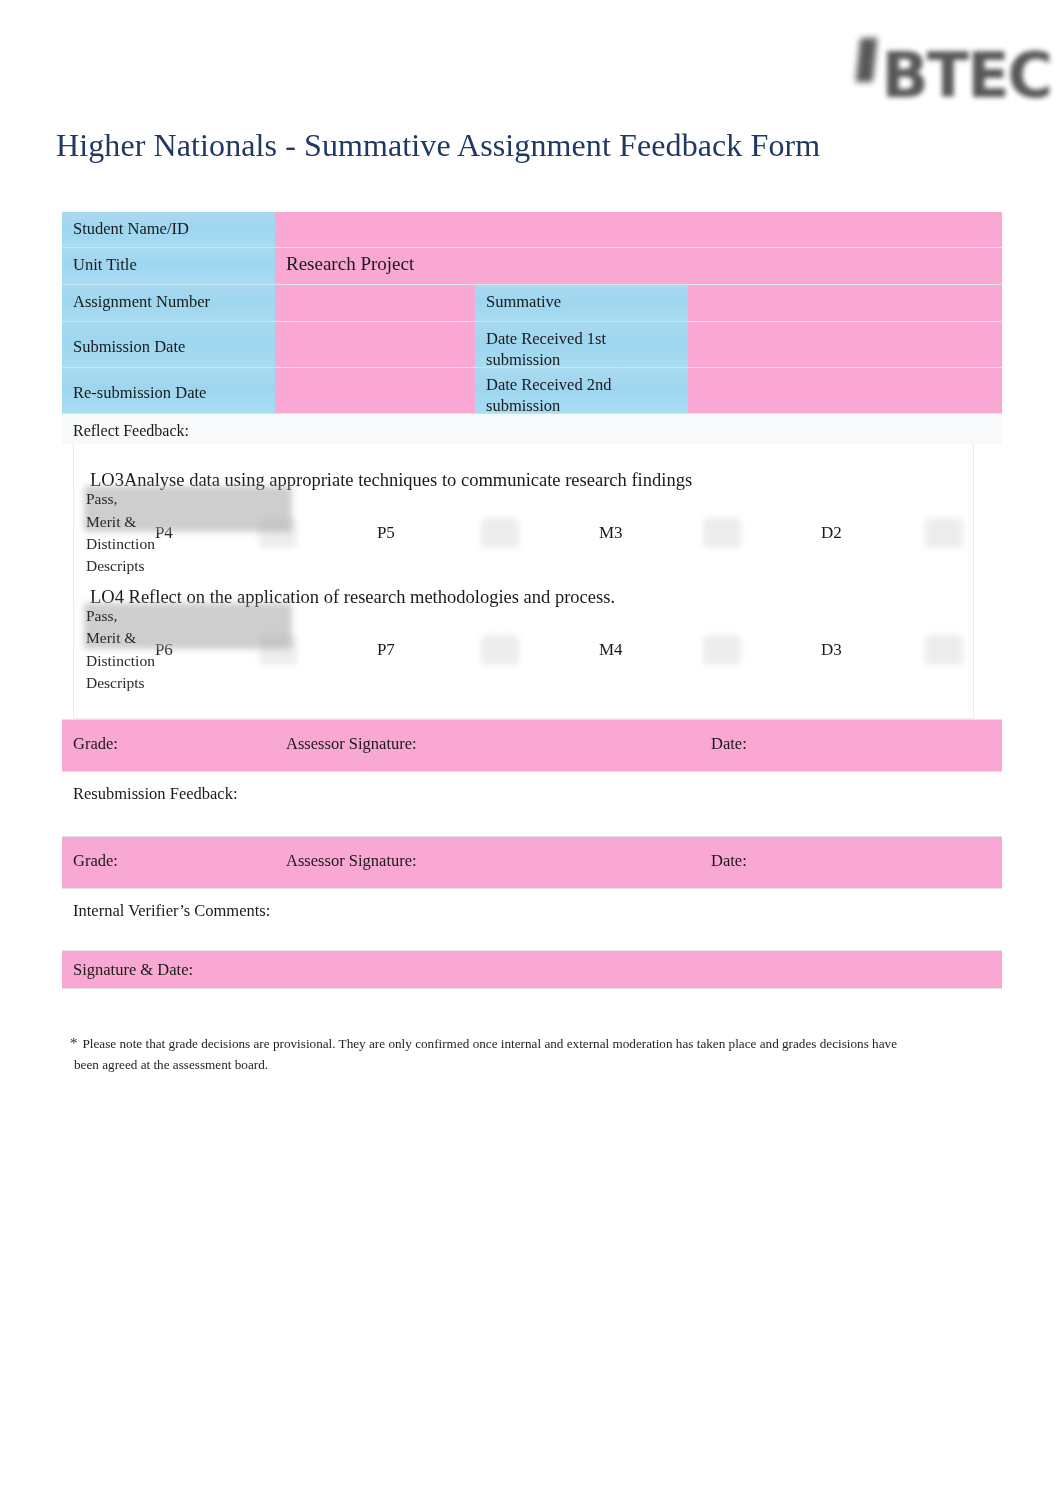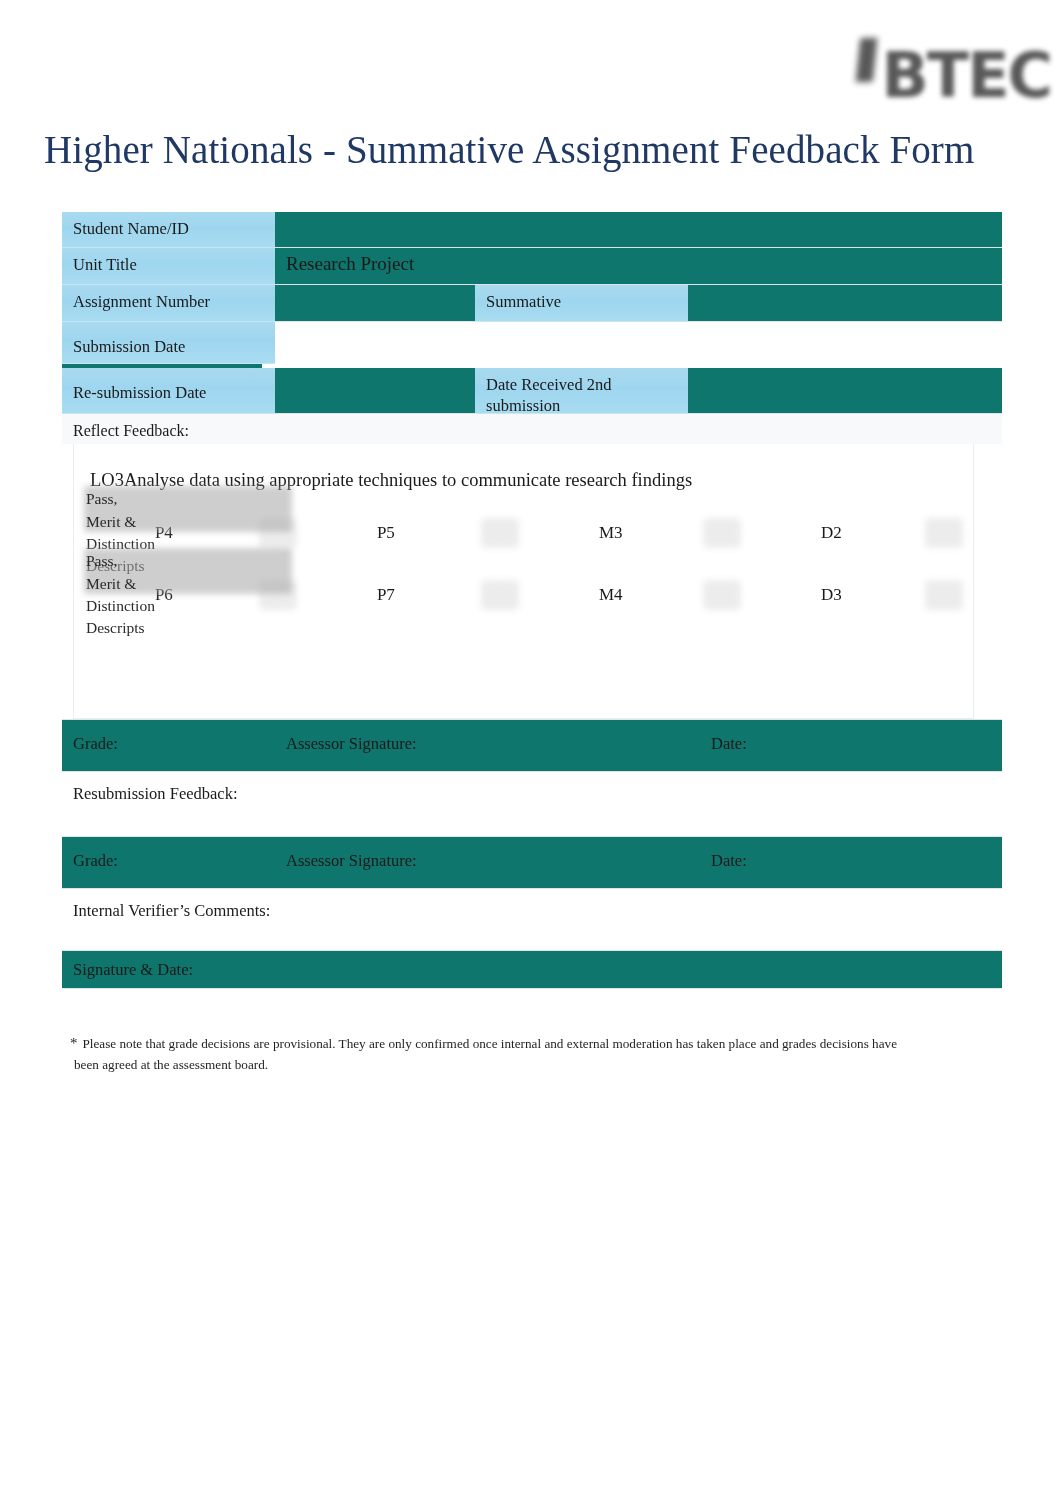--- a/index.html
+++ b/index.html
@@ -44,23 +44,23 @@
     height: 44px;
     background: #3c3c3c;
     transform: skewX(-6deg);
     filter: blur(3.2px);
     opacity: .85;
   }
 
   
   .page-title {
     position: absolute;
-    left: 44px;
+    left: 56px;
     top: 127px;
-    font-size: 39px;
+    font-size: 32px;
     color: #1F3864;
     letter-spacing: 0.1px;
     white-space: nowrap;
   }
 
   
   .form-table {
     position: absolute;
     left: 62px;
     top: 212px;
@@ -81,36 +81,36 @@
     line-height: 1.3;
     border-bottom: 1px solid #dfe4e8;
     background: #ffffff;
   }
   .cell.blue {
     background: linear-gradient(180deg,#a9daf0 0%, #9ed6ef 45%, #a8dcf1 100%);
     border-bottom: 1px solid #c7e6f5;
     font-family: Liberation Serif, serif;
   }
   .cell.shade {
-    background: #0f766e;
+    background: #f9a8d4;
   }
   .cell.plain {
     background: #ffffff;
     border-bottom: 1px solid #e2e6ea;
   }
 
   .w-lbl   { width: 213px; }
   .w-val   { width: 200px; }
   .w-lbl2  { width: 213px; }
   .w-val2  { width: 314px; }
   .w-all   { width: 940px; }
 
   .r-h1 { height: 36px; }
   .r-h2 { height: 37px; }
-  .r-h3 { height: 46px; flex-direction: column; }
+  .r-h3 { height: 46px; }
   .r-h4 { height: 46px; }
 
   
   .feedback-outer {
     position: relative;
     width: 940px;
     background: #ffffff;
     border-bottom: 1px solid #dfe4e8;
     padding: 0;
   }
@@ -259,20 +259,21 @@
           <span class="crit-box"></span>
           <span class="crit-code">P5</span>
           <span class="crit-box"></span>
           <span class="crit-code">M3</span>
           <span class="crit-box"></span>
           <span class="crit-code">D2</span>
           <span class="crit-box"></span>
         </div>
       </div>
 
+      <div class="lo-line" style="margin-top:22px">LO4 Reflect on the application of research methodologies and process.</div>
       <div class="crit-row">
         <div class="crit-label">Pass, Merit &amp; Distinction Descripts</div>
         <div class="crit-cells">
           <span class="crit-code">P6</span>
           <span class="crit-box"></span>
           <span class="crit-code">P7</span>
           <span class="crit-box"></span>
           <span class="crit-code">M4</span>
           <span class="crit-box"></span>
           <span class="crit-code">D3</span>

